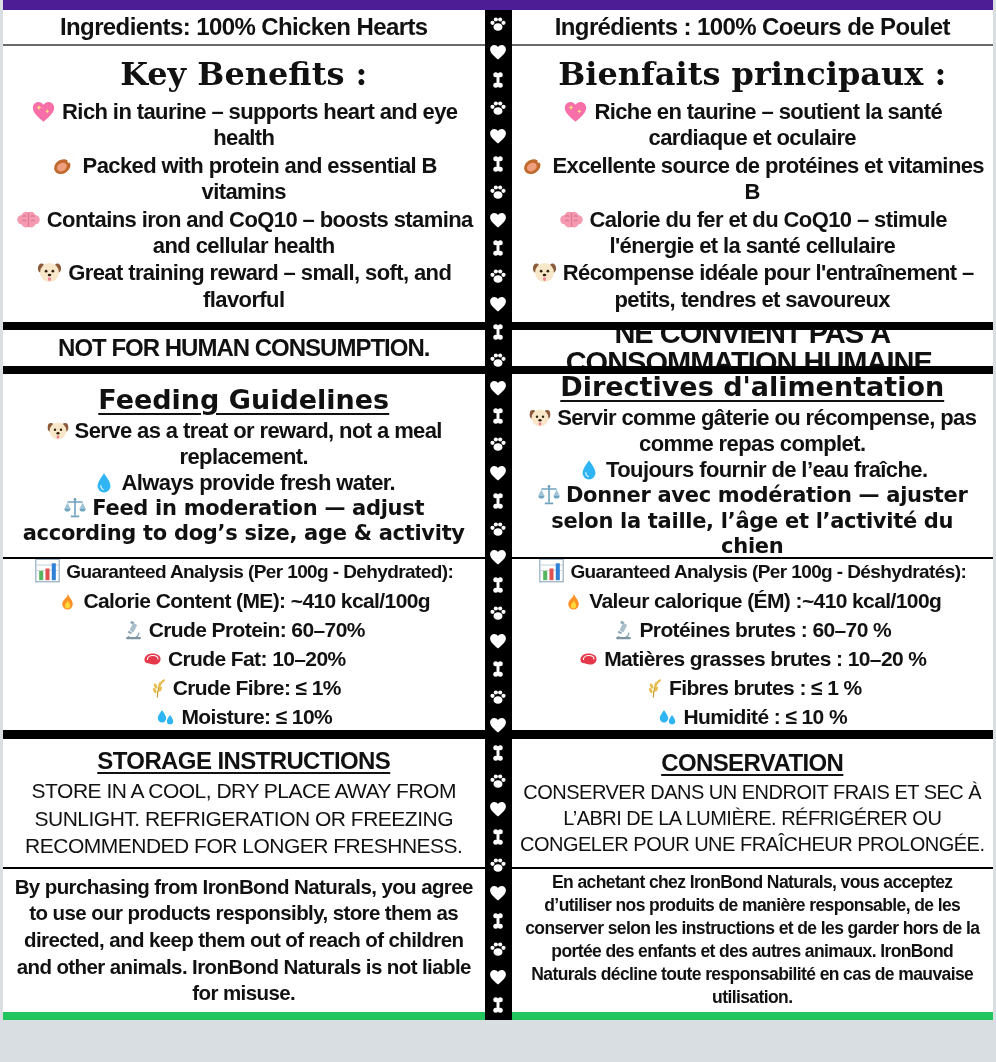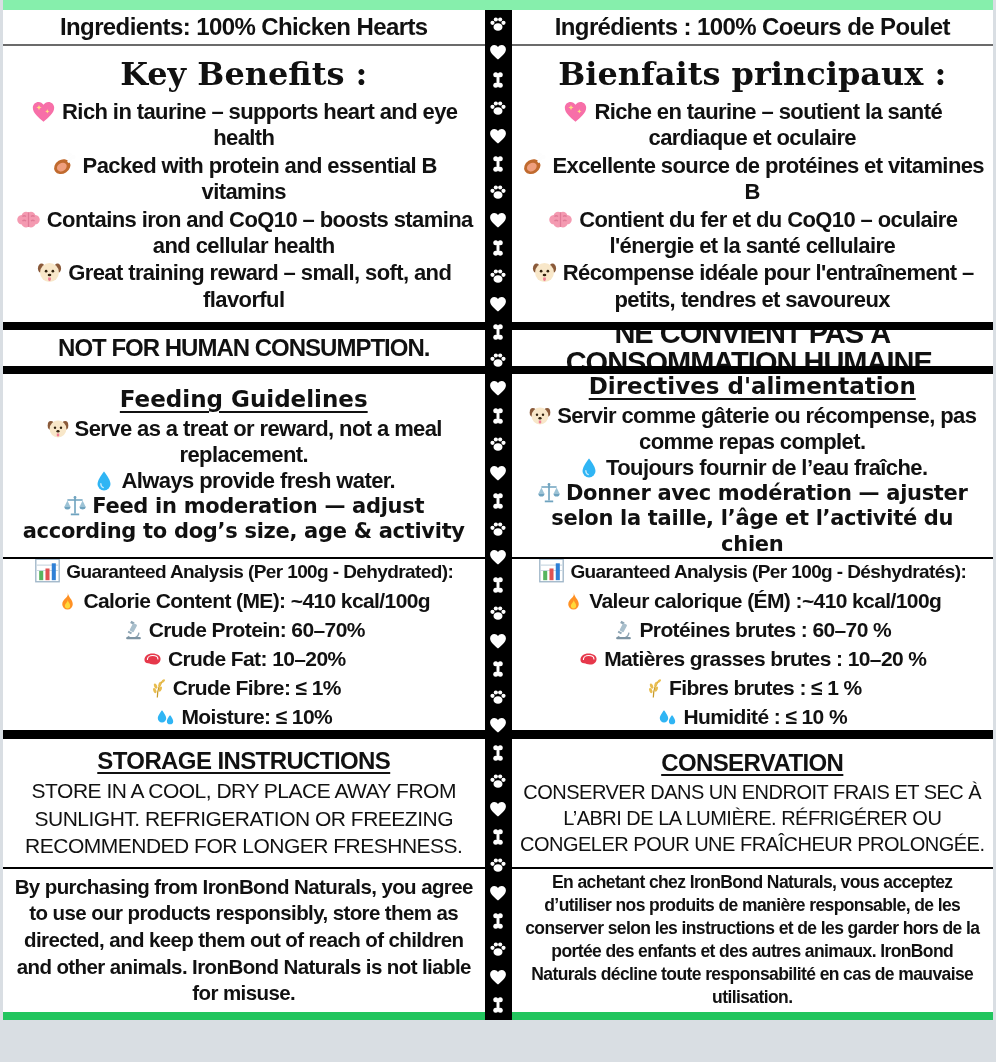--- a/index.html
+++ b/index.html
@@ -1,18 +1,18 @@
 <!DOCTYPE html>
 <html><head>
 <meta charset="utf-8">
 <style>
   html,body{margin:0;padding:0;background:#d9dee3;}
   .page{width:996px;height:1062px;position:relative;background:#d9dee3;overflow:hidden;
         font-family:"Liberation Sans",sans-serif;color:#111;}
-  .label{position:absolute;left:3px;top:0;width:990px;height:820px;background:#86efac;
+  .label{position:absolute;left:3px;top:0;width:990px;height:820px;background:#4c1d95;
          display:grid;grid-template-columns:1fr 27px 1fr;padding-top:10px;box-sizing:border-box;}
   .col{display:flex;flex-direction:column;background:#000;min-width:0;}
   .sec{box-sizing:border-box;background:#fff;width:100%;overflow:hidden;
        display:flex;flex-direction:column;justify-content:center;align-items:center;
        text-align:center;padding:2px 6px;}
   .sec-ingredients{height:36px;border-bottom:2px solid #6b6b6b;}
   .sec-benefits{height:284px;border-bottom:8px solid #000;justify-content:center;}
   .sec-warning{height:44px;border-bottom:8px solid #000;}
   .sec-feeding{height:185px;border-bottom:2px solid #000;}
   .sec-analysis{height:180px;border-bottom:9px solid #000;}
@@ -22,21 +22,21 @@
   .cond{font-family:"Liberation Sans",sans-serif;font-weight:700;letter-spacing:-0.6px;}
   .xcond{font-family:"Liberation Sans",sans-serif;font-weight:800;letter-spacing:-1px;}
   .serifb{font-family:"DejaVu Serif",serif;font-weight:700;}
   .round{font-family:"DejaVu Sans",sans-serif;font-weight:600;letter-spacing:-0.3px;}
 
   .ingredients-line{font-size:24px;line-height:1;}
   .benefits-title{font-size:32px;line-height:1.1;margin:2px 0 6px 0;}
   .bullet{font-size:22px;line-height:1.2;}
   .warning-line{font-size:24px;line-height:1;}
   .fr .warning-line{font-size:29px;}
-  .feeding-title{font-family:"DejaVu Sans",sans-serif;font-weight:700;font-size:23px;line-height:1.15;
+  .feeding-title{font-family:"DejaVu Sans",sans-serif;font-weight:700;font-size:27px;line-height:1.15;
                  text-decoration:underline;text-underline-offset:4px;text-decoration-thickness:2px;margin-bottom:3px;}
   .feed-bullet{font-size:22px;line-height:1.18;}
   .feed-bullet.round{font-size:21px;line-height:1.22;}
   .analysis-title{font-size:19px;line-height:1.2;margin-bottom:3px;}
   .ga-item{font-size:21px;line-height:1.38;}
   .storage-title{font-size:24px;line-height:1.15;text-decoration:underline;text-underline-offset:3px;
                  text-decoration-thickness:2px;margin-bottom:3px;}
   .storage-body{font-weight:400;letter-spacing:-0.5px;font-size:21px;line-height:1.3;}
   .fr .storage-body{font-size:20px;}
   .disclaimer-body{font-size:20.5px;line-height:1.3;}
@@ -496,21 +496,21 @@
                 <rect x="15.6" y="3.6" width="2.6" height="6.4" rx="1.3" transform="rotate(36 16.9 6.8)" fill="#fdfdfd"></rect>
                 <circle cx="20" cy="4.4" r="1.9" fill="#fdfdfd"></circle>
                 <circle cx="16.7" cy="2.4" r="1.9" fill="#fdfdfd"></circle>
               </svg></span><span>Excellente source de protéines et vitamines B</span>
         </div>
         <div class="cond bullet">
           <span class="emj big"><svg viewBox="0 0 24 24">
                 <path d="M6 8c-2.6 0-4 2-4 4.1 0 2 1.4 4.4 4 4.4.5 1.5 2 2.6 3.8 2.6.8 0 1.6-.2 2.2-.7.6.5 1.4.7 2.2.7 1.8 0 3.3-1.1 3.8-2.6 2.6 0 4-2.4 4-4.4C22 10 20.6 8 18 8c-.3-1.8-2-3-3.8-3-.8 0-1.6.2-2.2.7C11.4 5.2 10.6 5 9.8 5 8 5 6.3 6.2 6 8z" fill="#f49ab1"></path>
                 <path d="M12 5.6v13" stroke="#e07b97" stroke-width="1.1" fill="none"></path>
                 <path d="M6.6 9.4c1-.9 2.2-.9 3.2 0M14.2 9.4c1-.9 2.2-.9 3.2 0M6.6 13.4c1-.9 2.2-.9 3.2 0M14.2 13.4c1-.9 2.2-.9 3.2 0" stroke="#e07b97" stroke-width="1.1" fill="none"></path>
-              </svg></span><span>Contient du fer et du CoQ10 – oculaire l'énergie et la santé cellulaire</span>
+              </svg></span><span>Calorie du fer et du CoQ10 – stimule l'énergie et la santé cellulaire</span>
         </div>
         <div class="cond bullet">
           <span class="emj big"><svg viewBox="0 0 24 24">
                 <ellipse cx="4.9" cy="8.4" rx="3.2" ry="4.3" fill="#8a5a3a"></ellipse>
                 <ellipse cx="19.1" cy="8.4" rx="3.2" ry="4.3" fill="#8a5a3a"></ellipse>
                 <circle cx="12" cy="12" r="8.4" fill="#f8e7c9"></circle>
                 <circle cx="9" cy="10.8" r="1.2" fill="#32230f"></circle>
                 <circle cx="15" cy="10.8" r="1.2" fill="#32230f"></circle>
                 <ellipse cx="12" cy="14.2" rx="1.6" ry="1.2" fill="#32230f"></ellipse>
                 <path d="M10.8 16.4h2.4v1.9a1.2 1.2 0 0 1-2.4 0z" fill="#ef7d94"></path>

